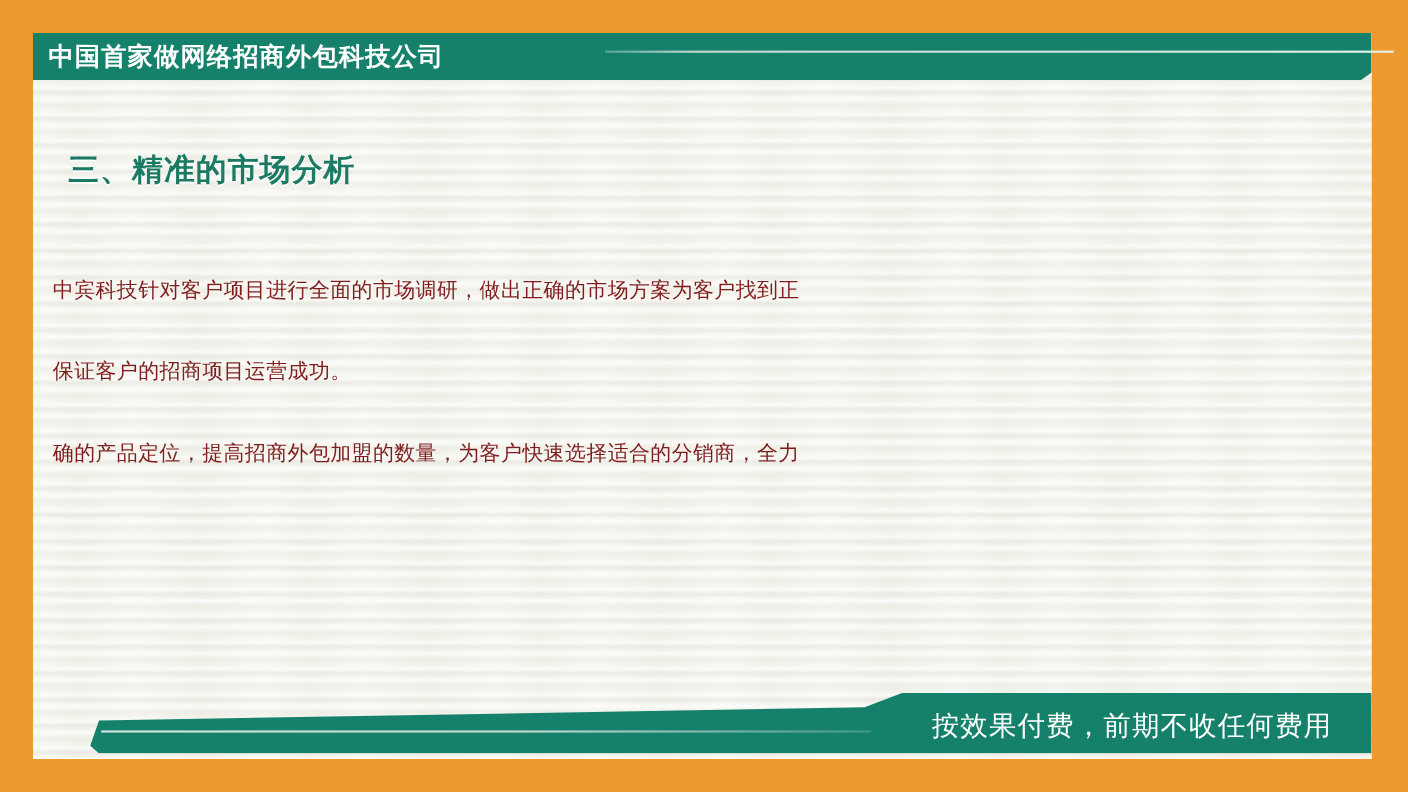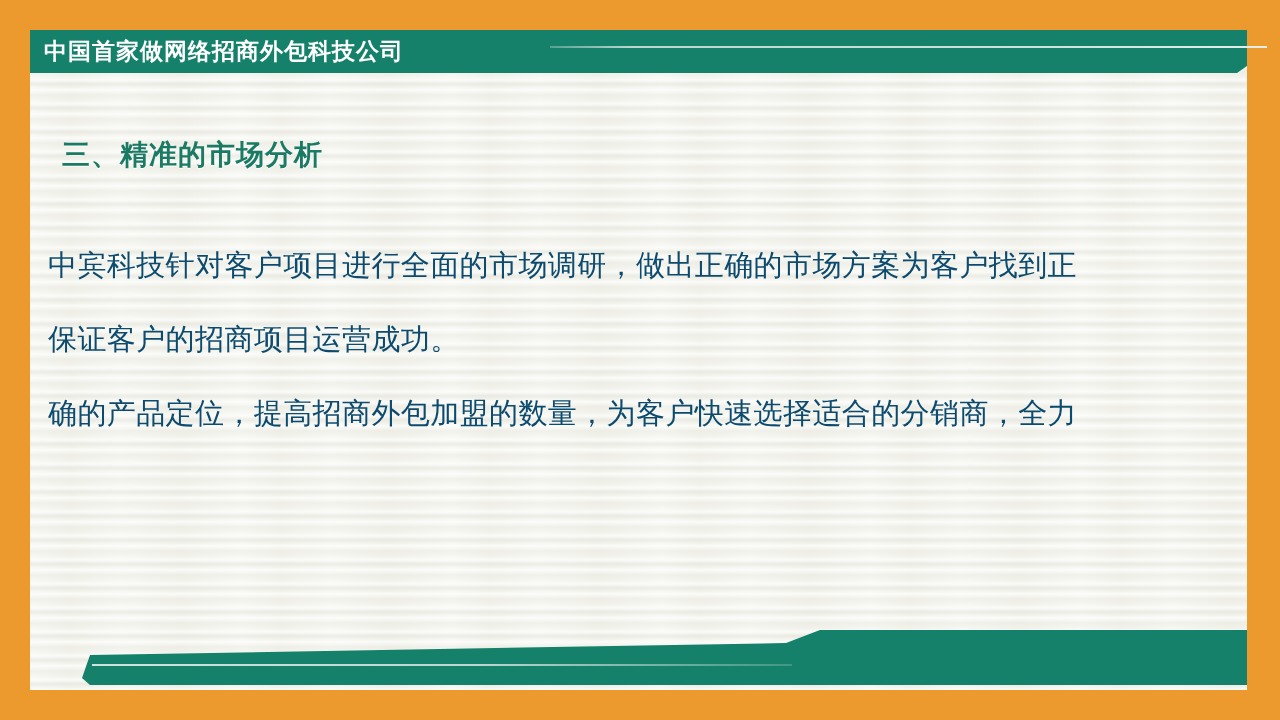--- a/index.html
+++ b/index.html
@@ -112,23 +112,23 @@
     font-family: Liberation Serif, serif;
     text-shadow: 0 1px 0 rgba(255,255,255,0.8);
   }
 
   
   .body-copy {
     position: absolute;
     left: 48px;
     top: 228px;
     width: 1140px;
-    color: #0c4a6e;
+    color: #7f1d1d;
     font-family: "Liberation Serif", "DejaVu Serif", serif;
-    font-size: 29px;
+    font-size: 19px;
     line-height: 74px;
     letter-spacing: 0.4px;
     text-align: justify;
   }
   .body-line {
     white-space: nowrap;
     height: 74px;
   }
 
   
@@ -196,15 +196,16 @@
 
   <div class="body-copy">
     <div class="body-line">中宾科技针对客户项目进行全面的市场调研，做出正确的市场方案为客户找到正</div>
     <div class="body-line">保证客户的招商项目运营成功。</div>
     <div class="body-line">确的产品定位，提高招商外包加盟的数量，为客户快速选择适合的分销商，全力</div>
   </div>
 
   <div class="footer-band">
     <div class="footer-slant"></div>
     <div class="footer-hairline"></div>
+    <div class="footer-text">按效果付费，前期不收任何费用</div>
   </div>
 
 </div>
 
 </body></html>

